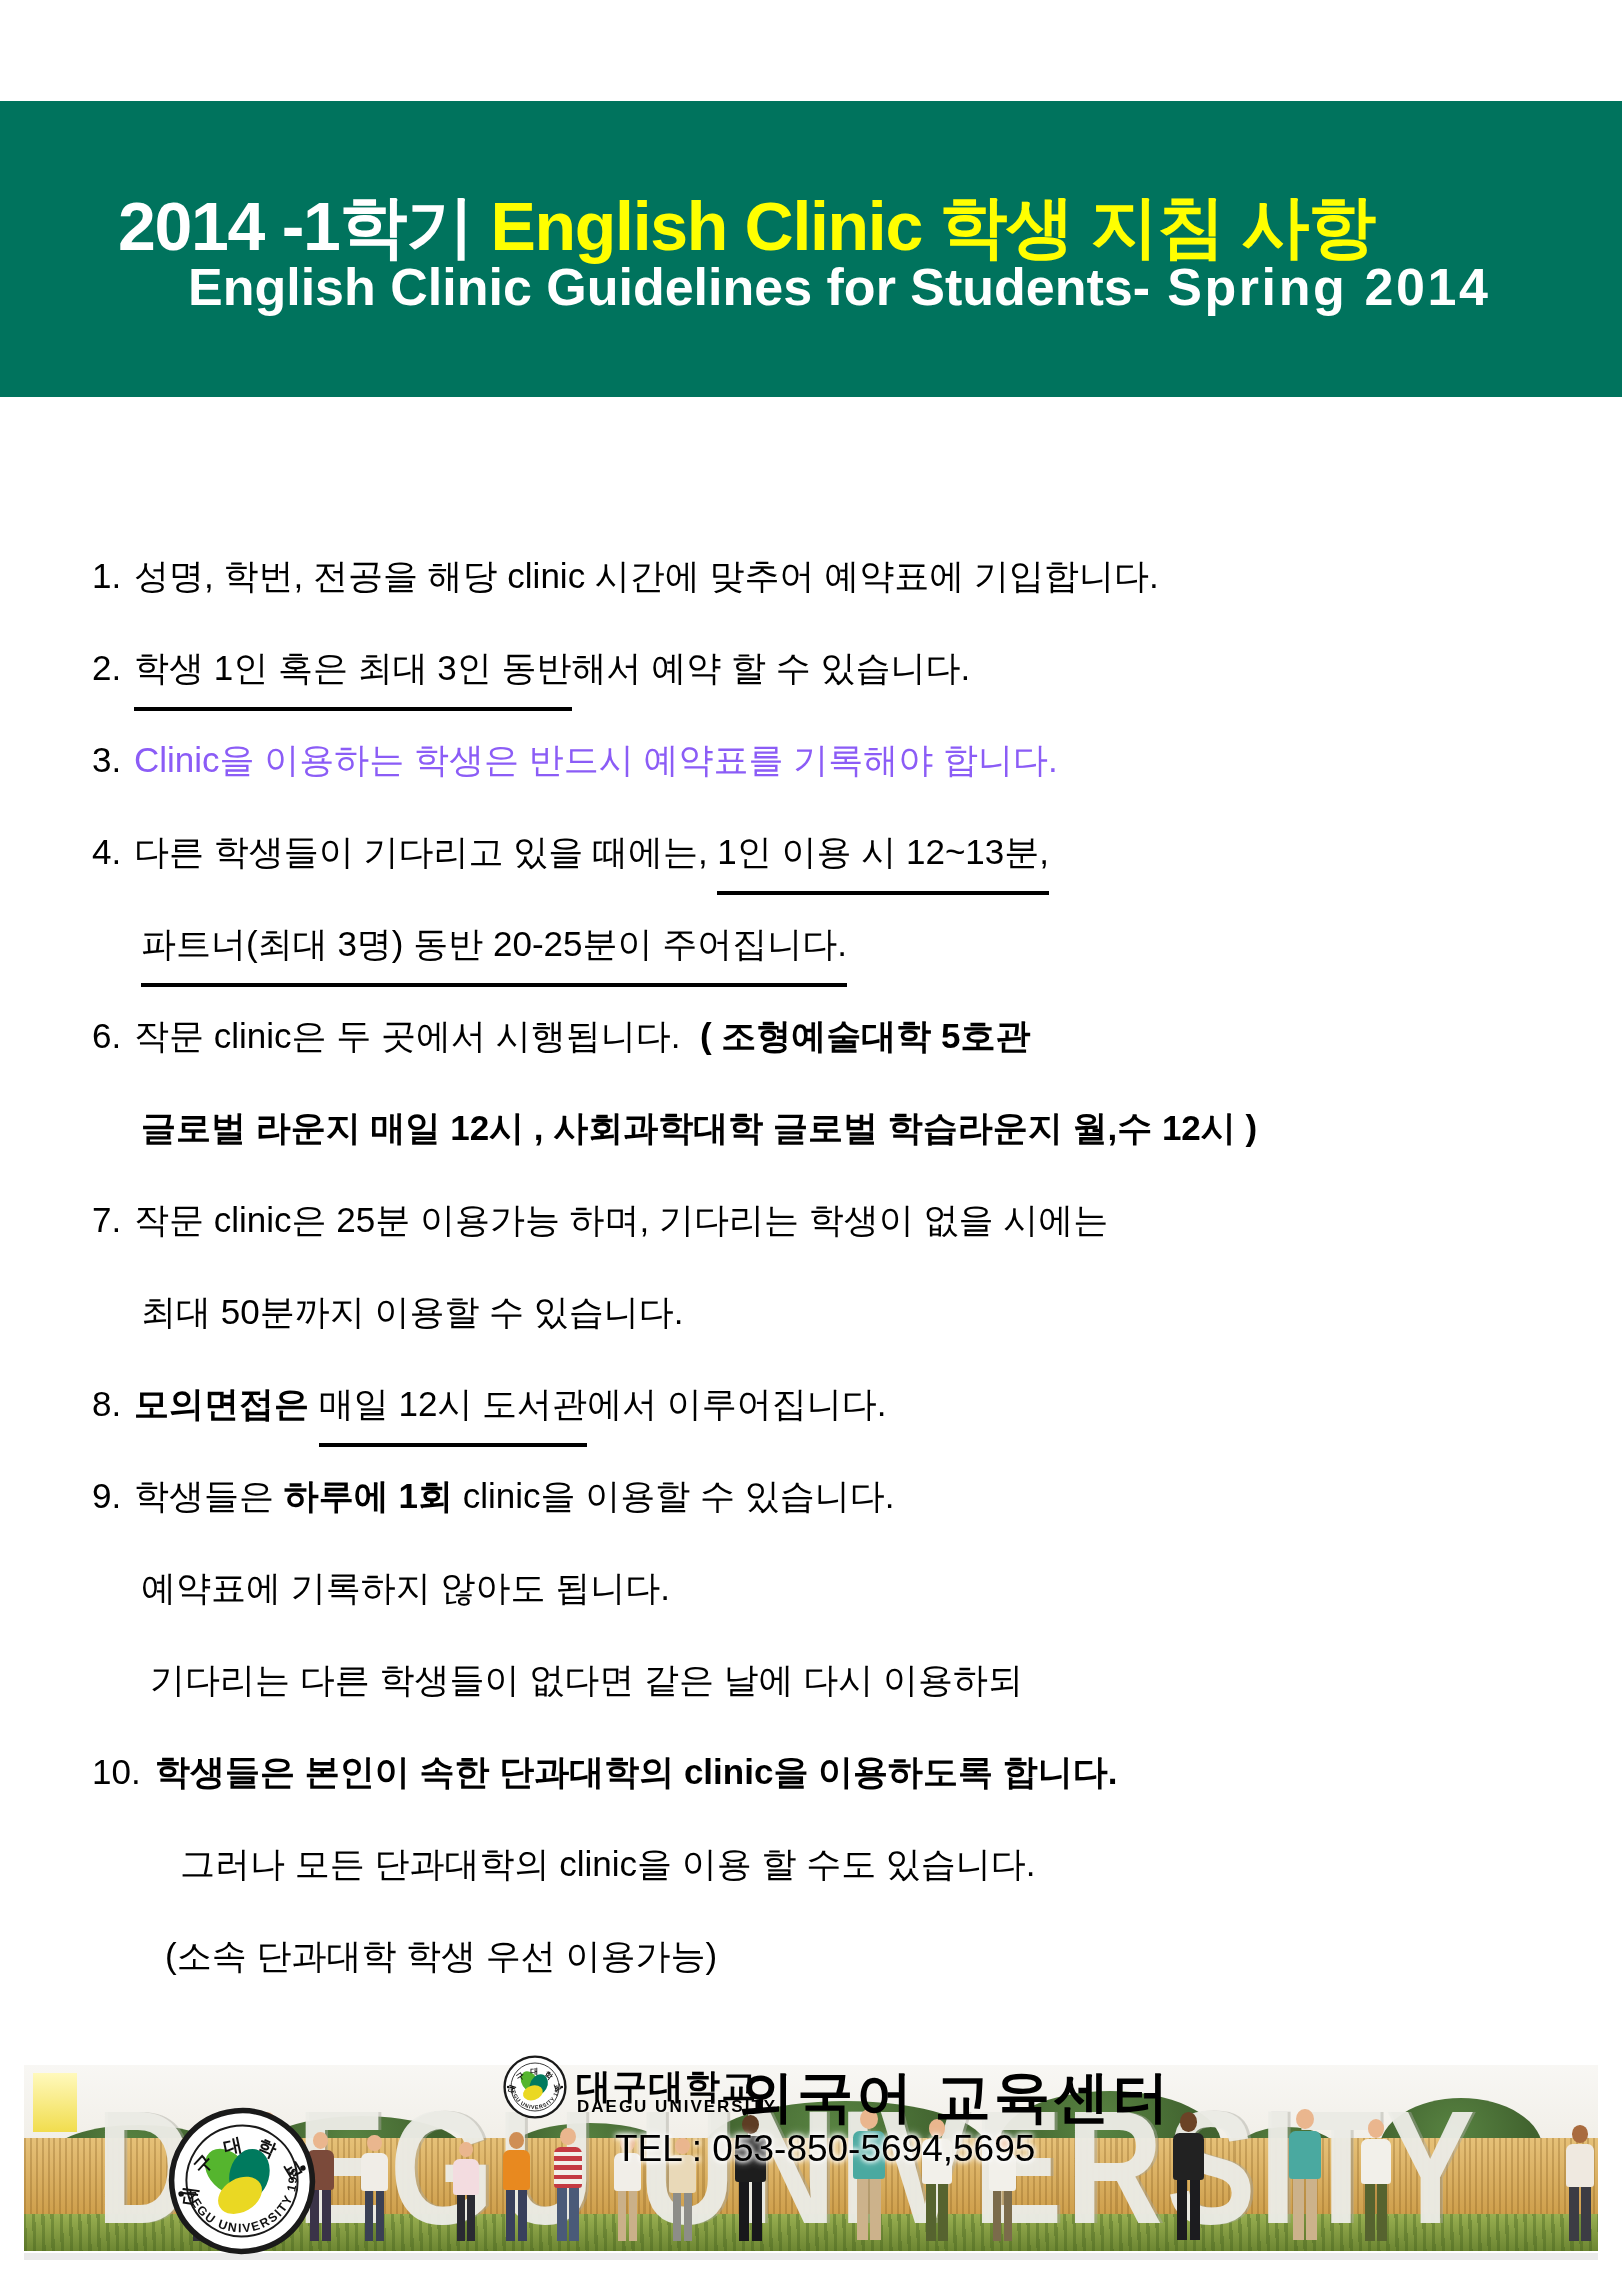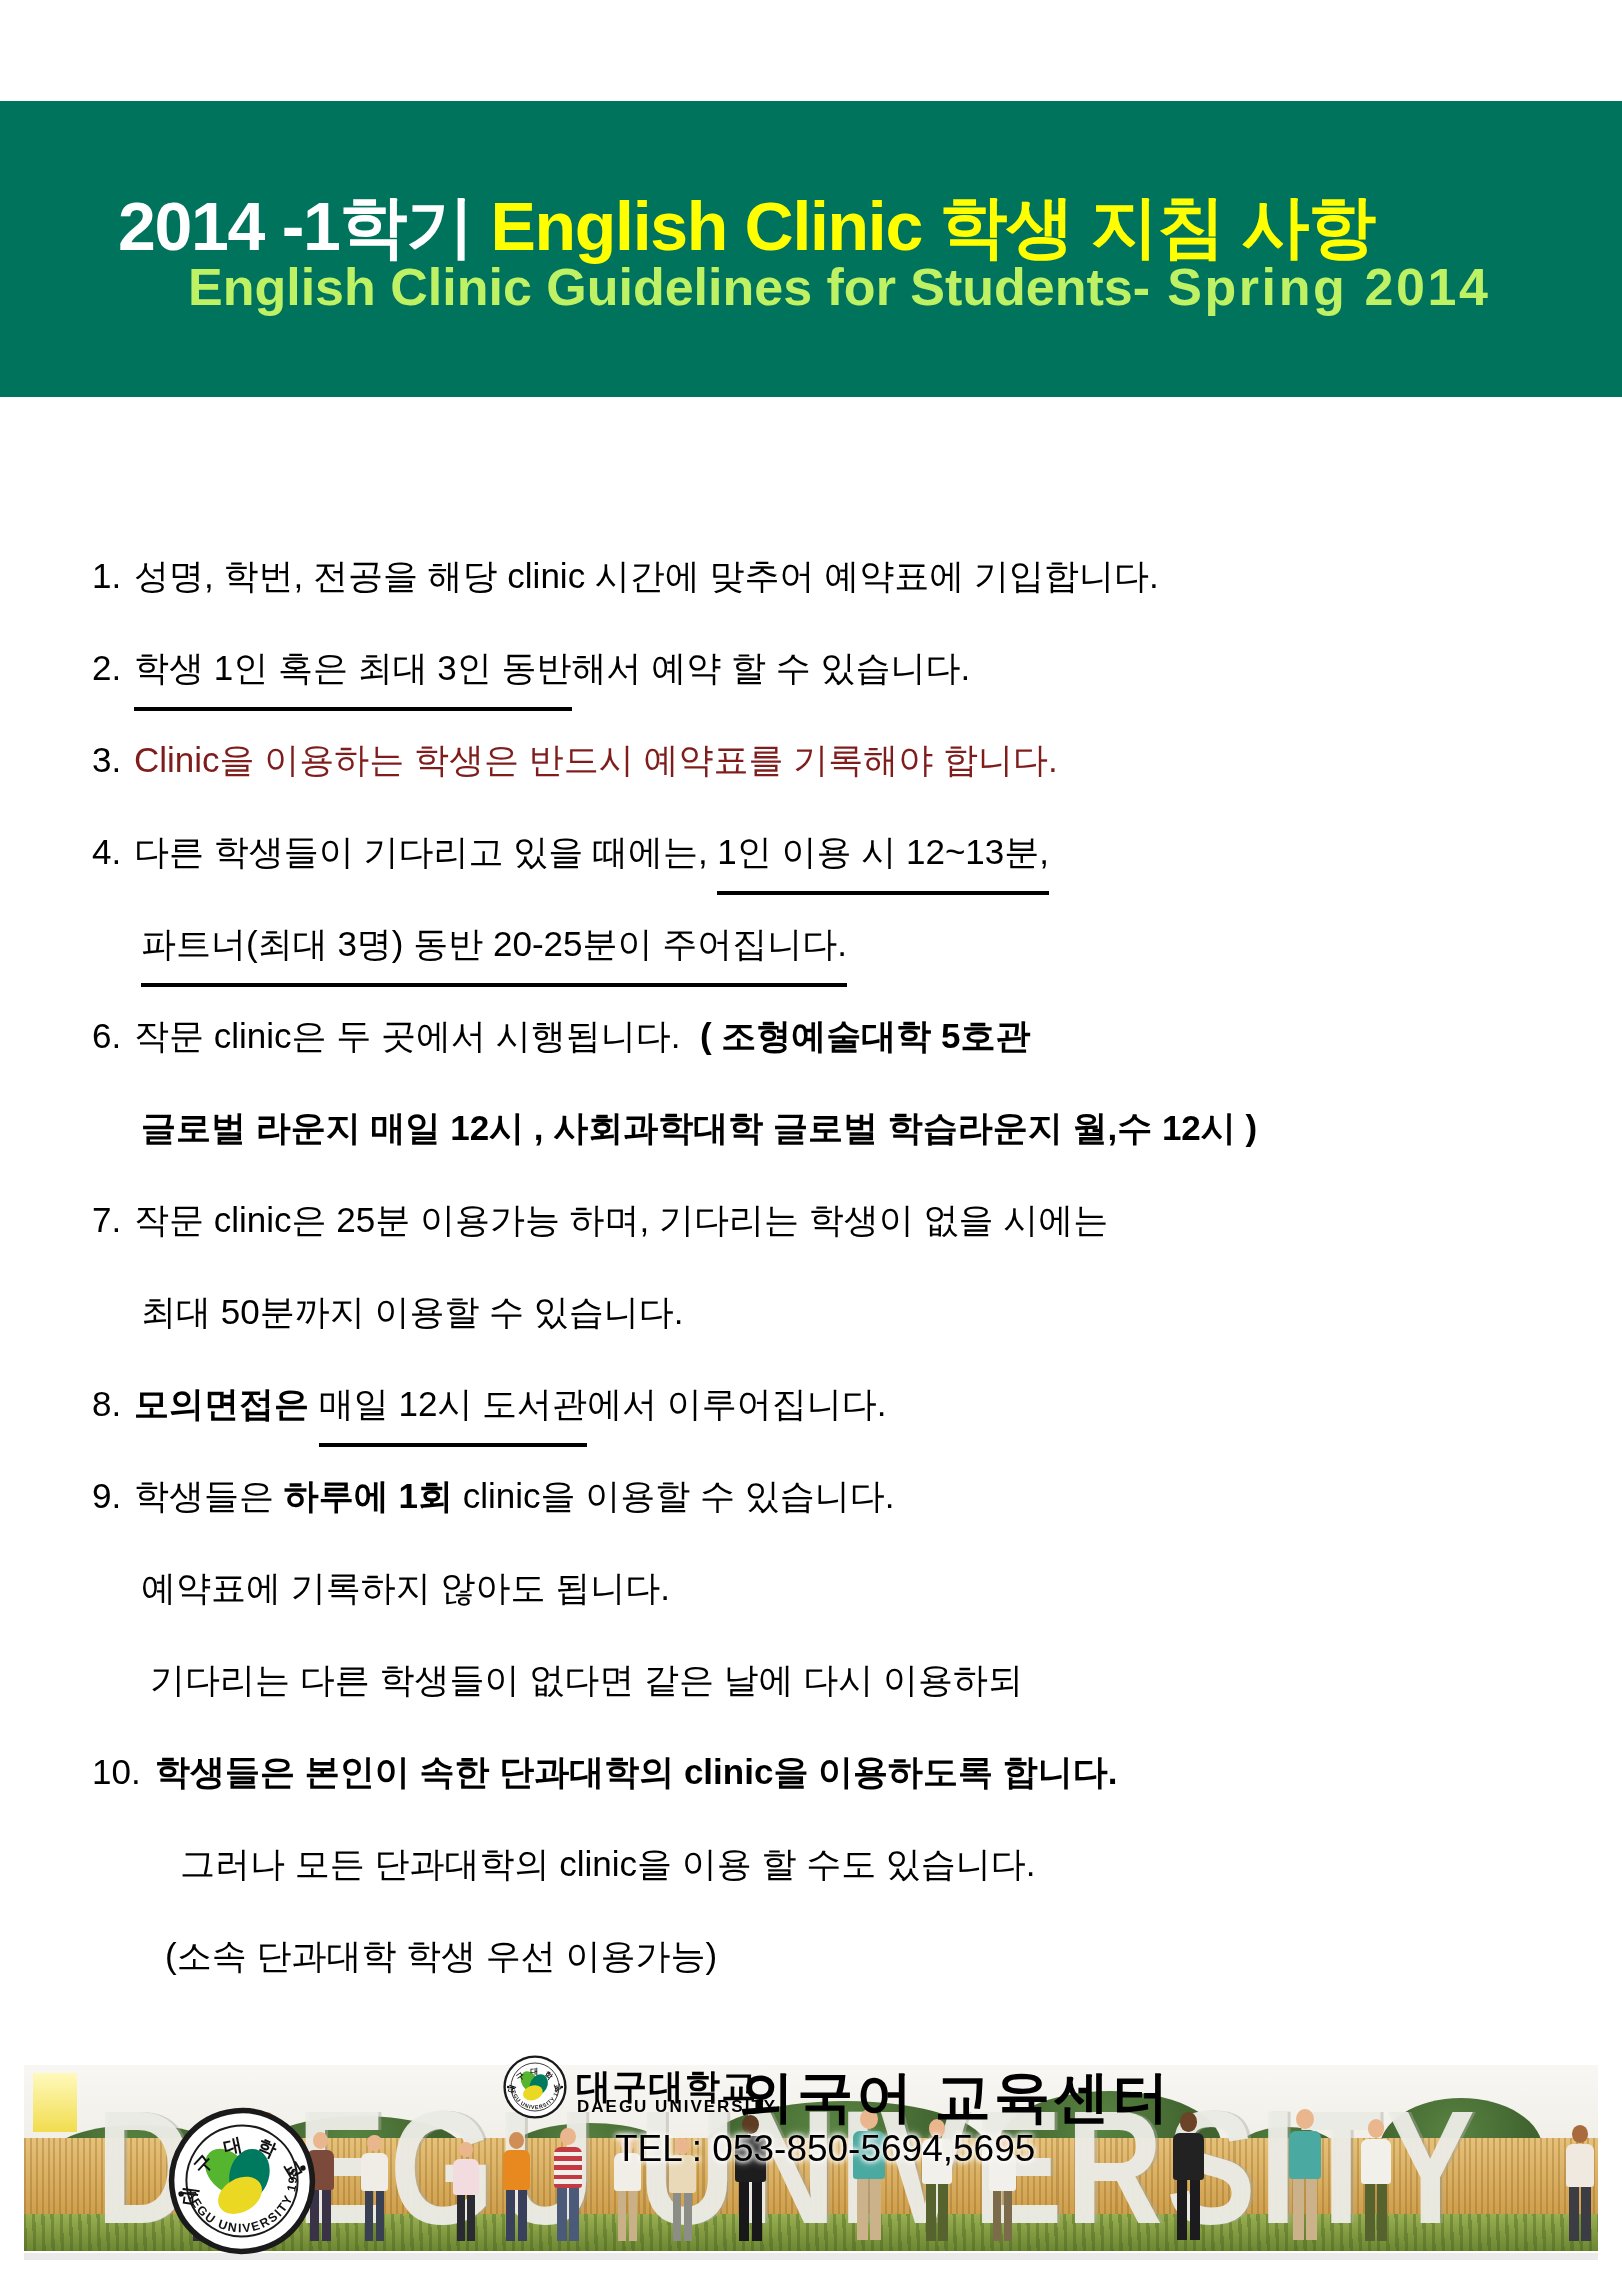--- a/index.html
+++ b/index.html
@@ -6,29 +6,29 @@
   body{
     width:1623px;height:2295px;position:relative;background:#ffffff;
     font-family:"Liberation Sans","DejaVu Sans",sans-serif;color:#000;
     overflow:hidden;
   }
   
   .banner{position:absolute;left:0;top:101px;width:1623px;height:296px;background:#00735D;overflow:hidden;}
   .t1{position:absolute;left:118px;top:41px;font-size:68px;font-weight:bold;white-space:nowrap;letter-spacing:-1.3px;margin-top:40px;}
   .t1w{color:#ffffff;}
   .t1y{color:#FFFF00;}
-  .t2{position:absolute;left:188px;top:156px;font-size:52px;font-weight:bold;color:#bef264;white-space:nowrap;}
+  .t2{position:absolute;left:188px;top:156px;font-size:52px;font-weight:bold;color:#ffffff;white-space:nowrap;}
   .t2b{letter-spacing:2.6px;}
   
   .list{position:absolute;left:92px;top:530px;width:1479px;}
   .g-line{height:92px;line-height:92px;font-size:35px;white-space:pre;}
   .num{display:inline-block;width:42px;}
   .num-w{display:inline-block;width:63px;}
   .b{font-weight:bold;}
-  .red{color:#7f1d1d;}
+  .red{color:#8b5cf6;}
   .u{border-bottom:4.6px solid currentColor;padding-bottom:20px;}
   .ind{padding-left:49px;}
   .ind-9{padding-left:58px;}
   .ind-10a{padding-left:88px;}
   .ind-10b{padding-left:73px;}
   
   .photo{position:absolute;left:24px;top:2065px;width:1574px;height:186px;overflow:hidden;background:linear-gradient(#f8f7f4 0%,#efece4 55%,#e9e4d8 100%);}
   .photo-strip{position:absolute;left:24px;top:2253px;width:1574px;height:7.2px;background:#eaeaea;}
   .tree{position:absolute;border-radius:50%;background:radial-gradient(circle at 45% 35%,#4b7a33 0%,#32571f 70%);opacity:.92;z-index:1;}
   .building{position:absolute;left:1204px;top:77px;width:314px;height:72px;z-index:1;

